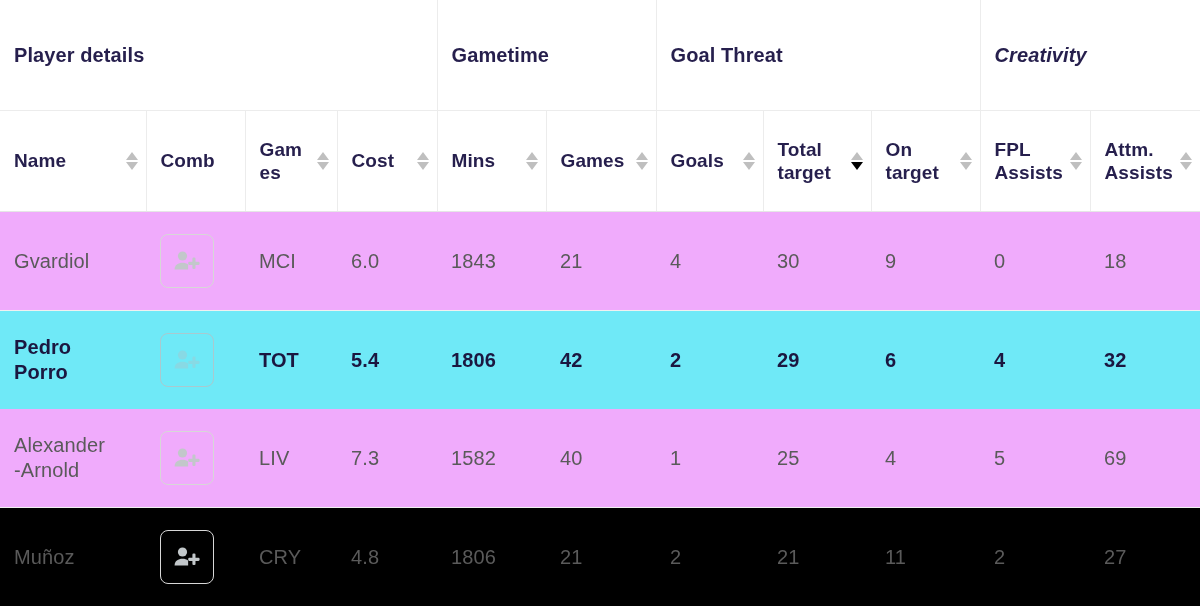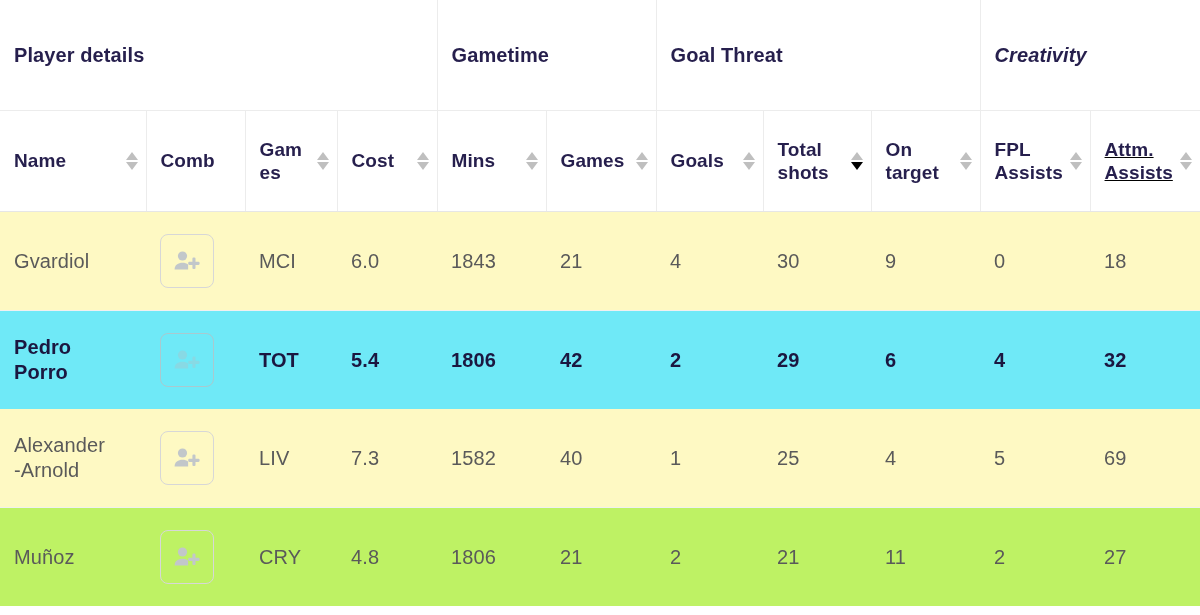--- a/index.html
+++ b/index.html
@@ -41,21 +41,21 @@
   
   .col-row th {
     height: 100px;
     vertical-align: middle;
     text-align: left;
     padding: 0 4px 0 14px;
     background: #ffffff;
     border-bottom: 1px solid #e6e6e6;
     border-right: 1px solid #ececec;
   }
-  .col-row th.no-right { border-right: none; text-decoration: underline; }
+  .col-row th.no-right { border-right: none; }
 
   .col-head-inner {
     display: flex;
     align-items: center;
     justify-content: space-between;
     gap: 4px;
     width: 100%;
   }
   .col-label {
     font-size: 19px;
@@ -97,22 +97,22 @@
     padding: 0 4px 0 14px;
     vertical-align: middle;
     text-align: left;
     font-size: 20px;
     color: #5a5a5a;
     font-weight: 400;
     line-height: 1.25;
     border-bottom: 1px solid #f0f0f0;
     letter-spacing: 0.1px;
   }
-  tr.row-default td { background: #fef9c3; margin-left: 29px; }
-  tr.row-alt td     { background: #bef264; border-bottom: none; }
+  tr.row-default td { background: #f0abfc; margin-left: 29px; }
+  tr.row-alt td     { background: #000000; border-bottom: none; }
   tr.row-highlight td {
     background: #6fe9f7;
     color: #1b1740;
     font-weight: 700;
     border-bottom: none;
   }
 
   .cell-name { white-space: pre-line; }
 
   
@@ -222,21 +222,21 @@
         <div class="col-head-inner">
           <span class="col-label">Goals</span>
           <span class="sorter">
             <span class="tri up"></span>
             <span class="tri down"></span>
           </span>
         </div>
       </th>
       <th>
         <div class="col-head-inner">
-          <span class="col-label">Total shots</span>
+          <span class="col-label">Total target</span>
           <span class="sorter desc">
             <span class="tri up"></span>
             <span class="tri down"></span>
           </span>
         </div>
       </th>
       <th>
         <div class="col-head-inner">
           <span class="col-label">On target</span>
           <span class="sorter">

